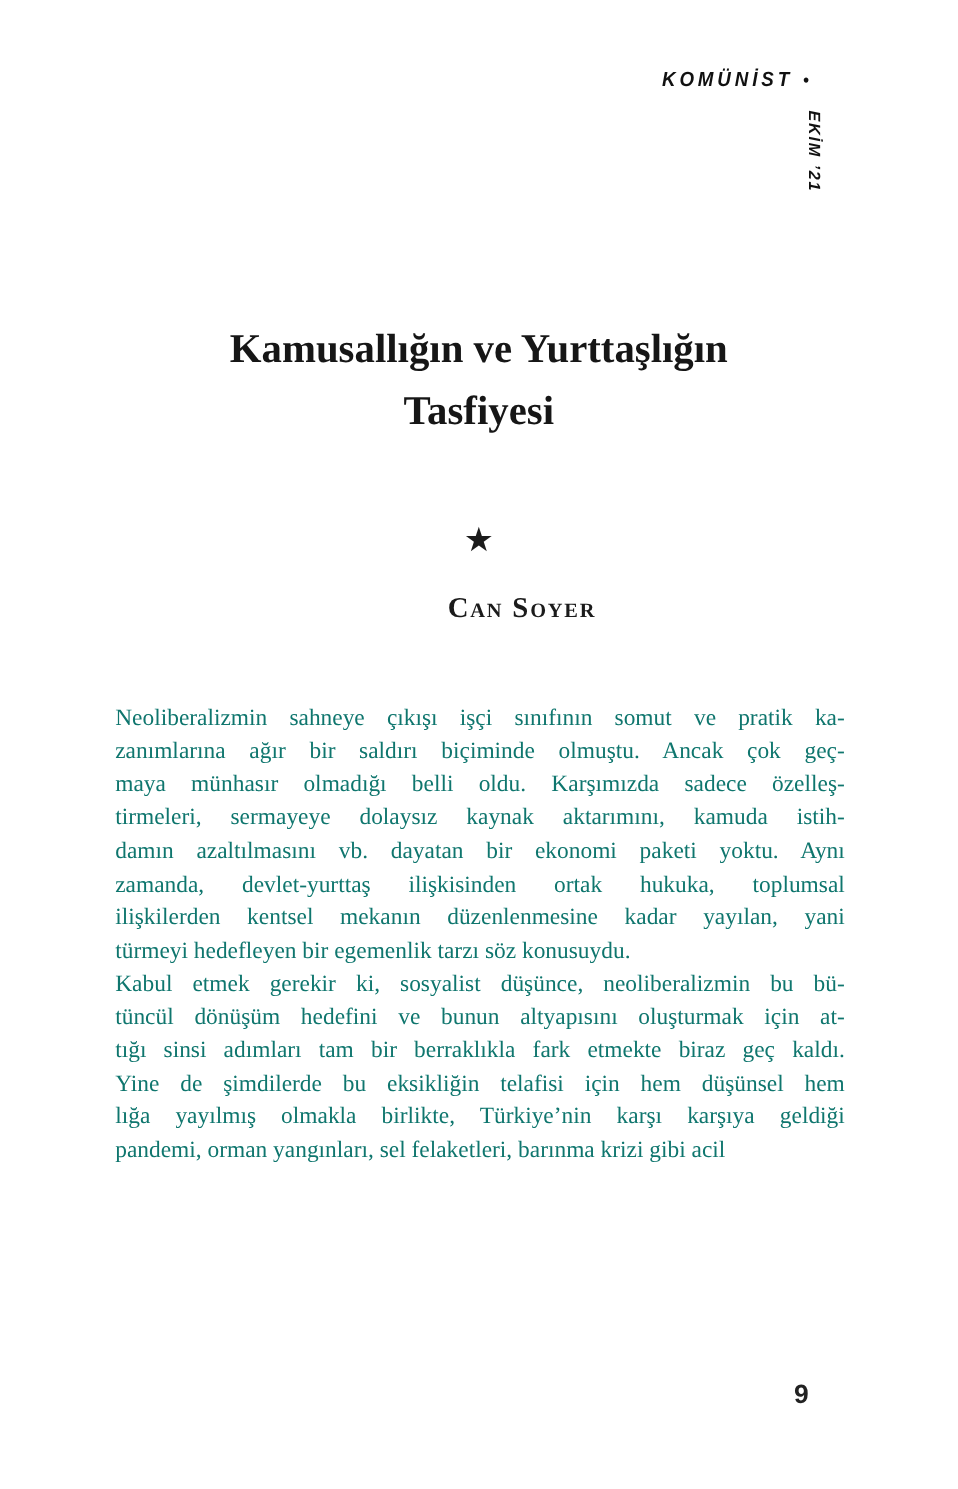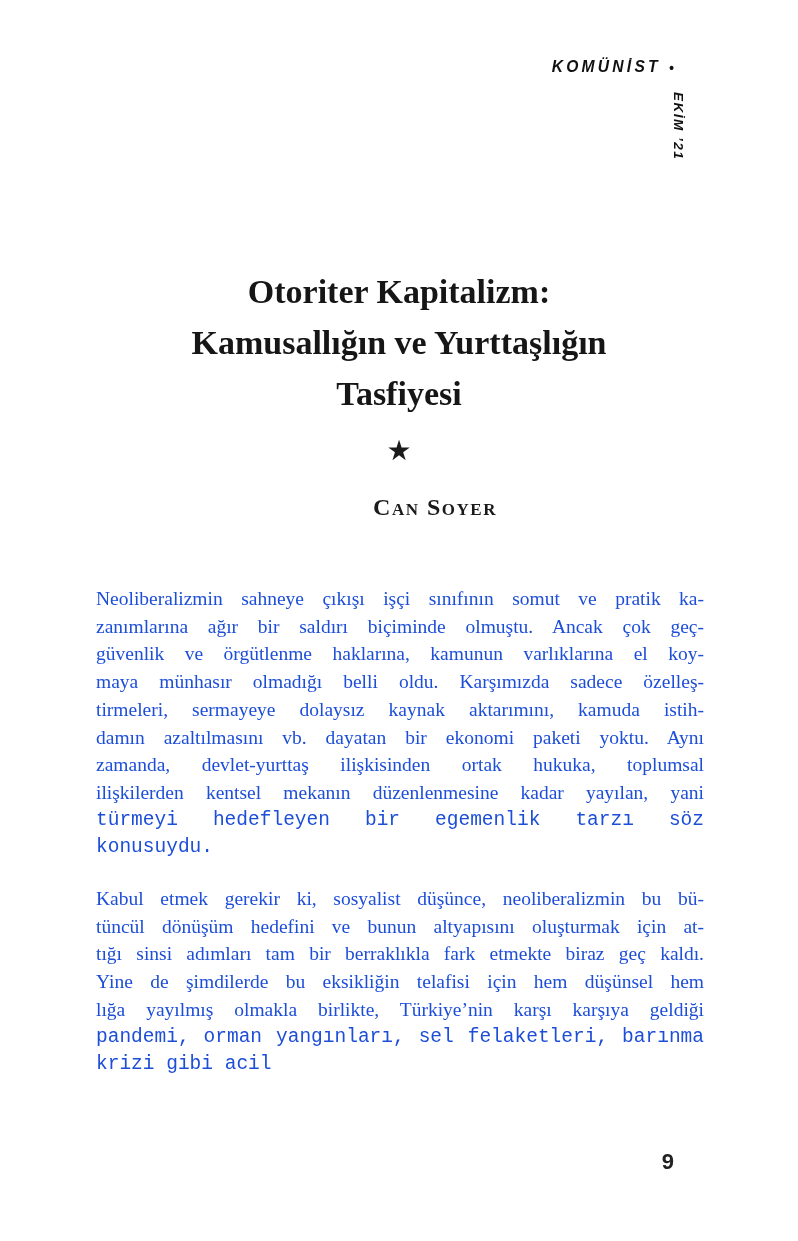--- a/index.html
+++ b/index.html
@@ -98,33 +98,31 @@
   }
 
   
   .body-text {
     position: absolute;
     top: 585px;
     left: 96px;
     width: 608px;
     font-size: 19.5px;
     line-height: 27.7px;
-    color: #1d4ed8;
+    color: #0f766e;
   }
   .para + .para {
-    margin-top: 23px;
   }
   .line {
     text-align: justify;
     text-align-last: justify;
     white-space: normal;
   }
   .line.last {
     text-align-last: left;
-    font-family: Liberation Mono, monospace;
   }
 
   
   .page-number {
     position: absolute;
     top: 1149px;
     right: 52px;
     font-family: "Liberation Sans", sans-serif;
     font-weight: 600;
     font-size: 22px;
@@ -137,34 +135,32 @@
 <div class="page">
 
   <div class="running-head">
     <span>KOMÜNİST</span>
     <span class="bullet">•</span>
   </div>
 
   <div class="issue-date">EKİM ’21</div>
 
   <h1 class="title">
-    <div>Otoriter Kapitalizm:</div>
     <div>Kamusallığın ve Yurttaşlığın</div>
     <div>Tasfiyesi</div>
   </h1>
 
   <div class="star-divider">★</div>
 
   <div class="author">Can Soyer</div>
 
   <div class="body-text">
     <div class="para">
         <div class="line">Neoliberalizmin sahneye çıkışı işçi sınıfının somut ve pratik ka-</div>
         <div class="line">zanımlarına ağır bir saldırı biçiminde olmuştu. Ancak çok geç-</div>
-        <div class="line">güvenlik ve örgütlenme haklarına, kamunun varlıklarına el koy-</div>
         <div class="line">maya münhasır olmadığı belli oldu. Karşımızda sadece özelleş-</div>
         <div class="line">tirmeleri, sermayeye dolaysız kaynak aktarımını, kamuda istih-</div>
         <div class="line">damın azaltılmasını vb. dayatan bir ekonomi paketi yoktu. Aynı</div>
         <div class="line">zamanda, devlet-yurttaş ilişkisinden ortak hukuka, toplumsal</div>
         <div class="line">ilişkilerden kentsel mekanın düzenlenmesine kadar yayılan, yani</div>
         <div class="line last">türmeyi hedefleyen bir egemenlik tarzı söz konusuydu.</div>
       </div>
     <div class="para">
         <div class="line">Kabul etmek gerekir ki, sosyalist düşünce, neoliberalizmin bu bü-</div>
         <div class="line">tüncül dönüşüm hedefini ve bunun altyapısını oluşturmak için at-</div>

